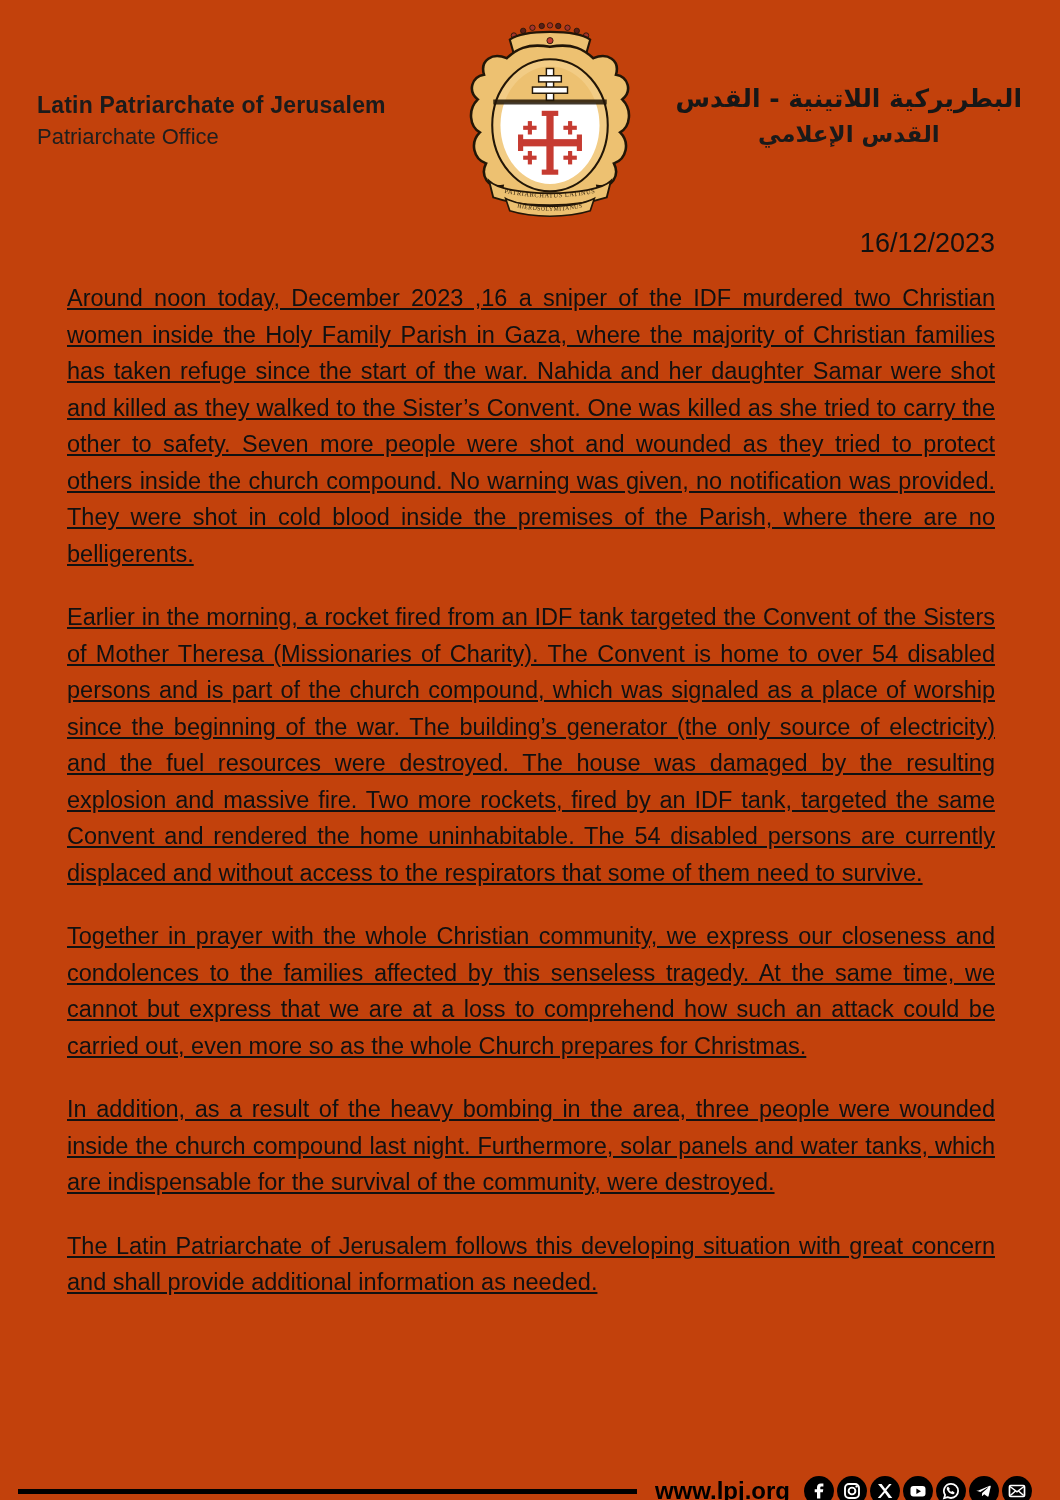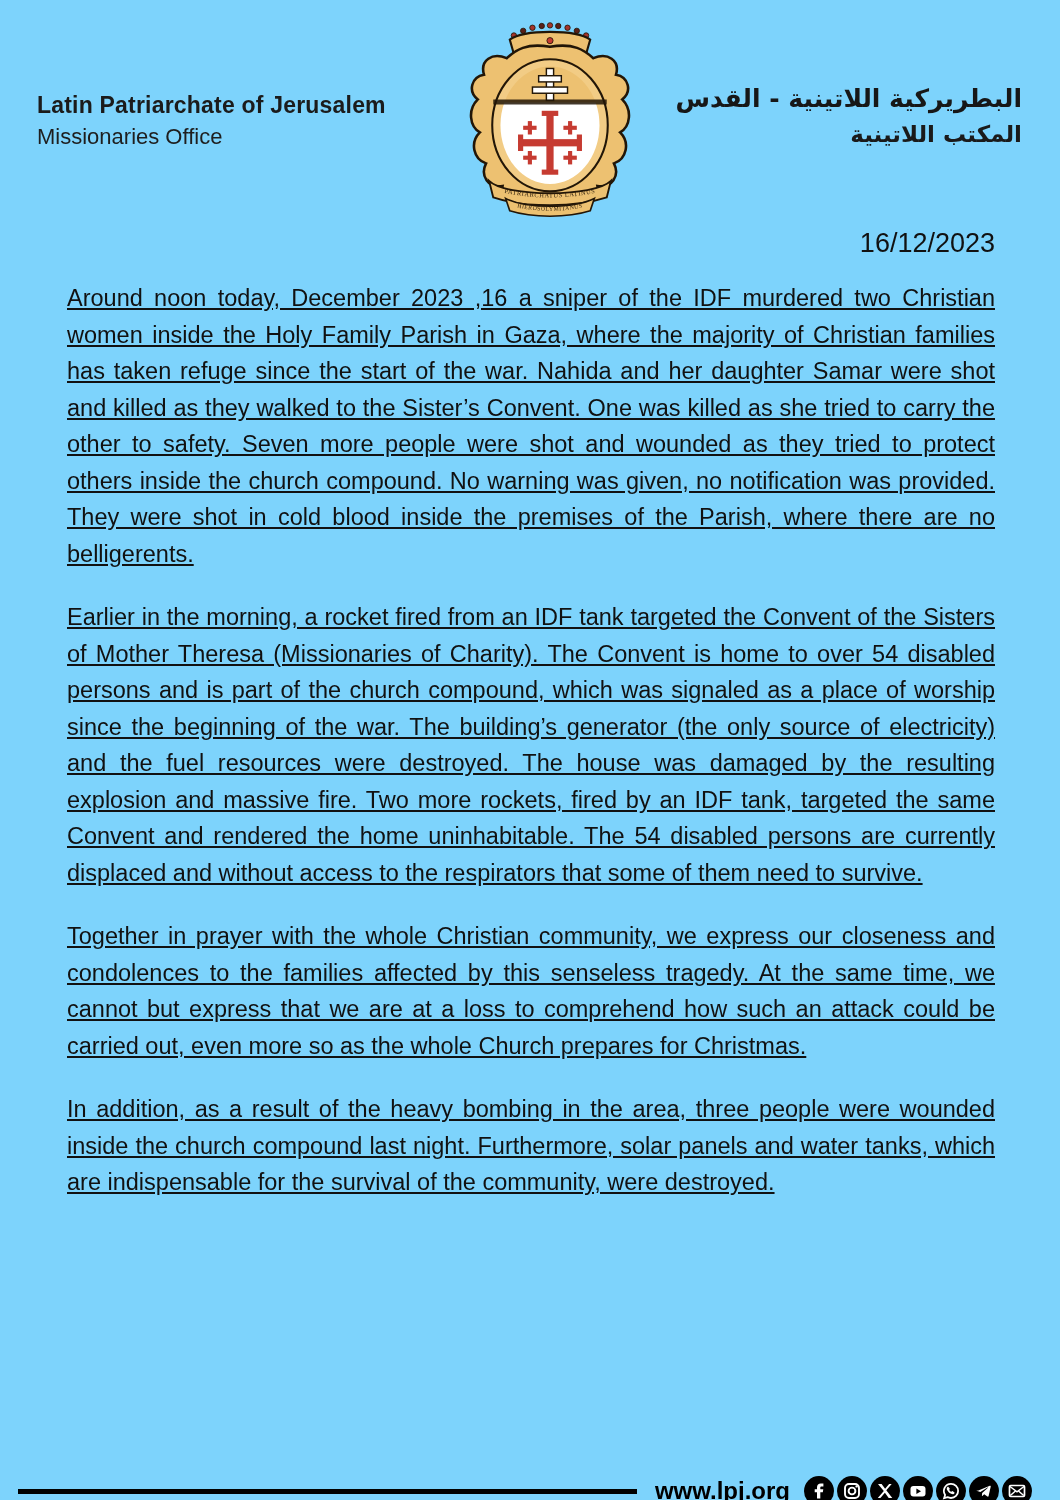--- a/index.html
+++ b/index.html
@@ -1,21 +1,21 @@
 <!DOCTYPE html>
 <html><head>
 <meta charset="utf-8">
 <style>
   * { margin: 0; padding: 0; box-sizing: border-box; }
   html, body { background: #ffffff; }
   .page {
     position: relative;
     width: 1060px;
     height: 1500px;
-    background: #7dd3fc;
+    background: #c2410c;
     font-family: "Liberation Sans", sans-serif;
     color: #141414;
     overflow: hidden;
   }
 
   
   .header-left {
     position: absolute;
     left: 37px;
     top: 90px;
@@ -36,21 +36,21 @@
     position: absolute;
     left: 452px;
     top: 20px;
     width: 196px;
     height: 202px;
   }
   .header-right {
     position: absolute;
     right: 38px;
     top: 80px;
-    text-align: right;
+    text-align: center;
     direction: rtl;
     font-family: "DejaVu Sans", sans-serif;
   }
   .org-name-ar {
     font-size: 25px;
     font-weight: bold;
     color: #171717;
     line-height: 1.5;
   }
   .office-ar {
@@ -117,21 +117,21 @@
   }
   .social-icon svg { width: 30px; height: 30px; display: block; }
 </style>
 </head>
 <body>
 
 <div class="page">
 
   <div class="header-left">
     <div class="org-name-en">Latin Patriarchate of Jerusalem</div>
-    <div class="office-en">Missionaries Office</div>
+    <div class="office-en">Patriarchate Office</div>
   </div>
 
   <div class="logo-wrap">
     <svg viewBox="0 0 190 200">
 
       <g stroke="#221607" stroke-width="0.8">
         <circle cx="60" cy="15" r="2.6" fill="#A5342B"></circle>
         <circle cx="69" cy="10.5" r="2.6" fill="#5a1f18"></circle>
         <circle cx="78" cy="7.5" r="2.6" fill="#A5342B"></circle>
         <circle cx="87" cy="5.8" r="2.6" fill="#5a1f18"></circle>
@@ -211,30 +211,31 @@
         <textPath href="#ribbonArc1" startOffset="50%" text-anchor="middle">PATRIARCHATUS LATINUS</textPath>
       </text>
       <text font-size="5.6" fill="#2A1A08" font-family="Liberation Serif, serif" letter-spacing="0.5">
         <textPath href="#ribbonArc2" startOffset="50%" text-anchor="middle">HIEROSOLYMITANUS</textPath>
       </text>
     </svg>
   </div>
 
   <div class="header-right">
     <div class="org-name-ar">البطريركية اللاتينية - القدس</div>
-    <div class="office-ar">المكتب اللاتينية</div>
+    <div class="office-ar">القدس الإعلامي</div>
   </div>
 
   <div class="date-line">16/12/2023</div>
 
   <div class="body-text">
     <p>Around noon today, December 2023 ,16 a sniper of the IDF murdered two Christian women inside the Holy Family Parish in Gaza, where the majority of Christian families has taken refuge since the start of the war. Nahida and her daughter Samar were shot and killed as they walked to the Sister’s Convent. One was killed as she tried to carry the other to safety. Seven more people were shot and wounded as they tried to protect others inside the church compound. No warning was given, no notification was provided. They were shot in cold blood inside the premises of the Parish, where there are no belligerents.</p>
     <p>Earlier in the morning, a rocket fired from an IDF tank targeted the Convent of the Sisters of Mother Theresa (Missionaries of Charity). The Convent is home to over 54 disabled persons and is part of the church compound, which was signaled as a place of worship since the beginning of the war. The building’s generator (the only source of electricity) and the fuel resources were destroyed. The house was damaged by the resulting explosion and massive fire. Two more rockets, fired by an IDF tank, targeted the same Convent and rendered the home uninhabitable. The 54 disabled persons are currently displaced and without access to the respirators that some of them need to survive.</p>
     <p>Together in prayer with the whole Christian community, we express our closeness and condolences to the families affected by this senseless tragedy. At the same time, we cannot but express that we are at a loss to comprehend how such an attack could be carried out, even more so as the whole Church prepares for Christmas.</p>
     <p>In addition, as a result of the heavy bombing in the area, three people were wounded inside the church compound last night. Furthermore, solar panels and water tanks, which are indispensable for the survival of the community, were destroyed.</p>
+    <p>The Latin Patriarchate of Jerusalem follows this developing situation with great concern and shall provide additional information as needed.</p>
   </div>
 
   <div class="footer">
     <div class="footer-rule"></div>
     <div class="footer-site">www.lpj.org</div>
     <div class="social-row">
       <div class="social-icon">
         <svg viewBox="0 0 30 30">
           <path fill="#fff" d="M17.2 10.6h2.2V7.4h-2.6c-2.3 0-3.8 1.5-3.8 3.8v2h-2.3v3.1h2.3v6.3h3.3v-6.3h2.5l.5-3.1h-3v-1.7c0-.6.4-.9.9-.9z"></path>
         </svg>

